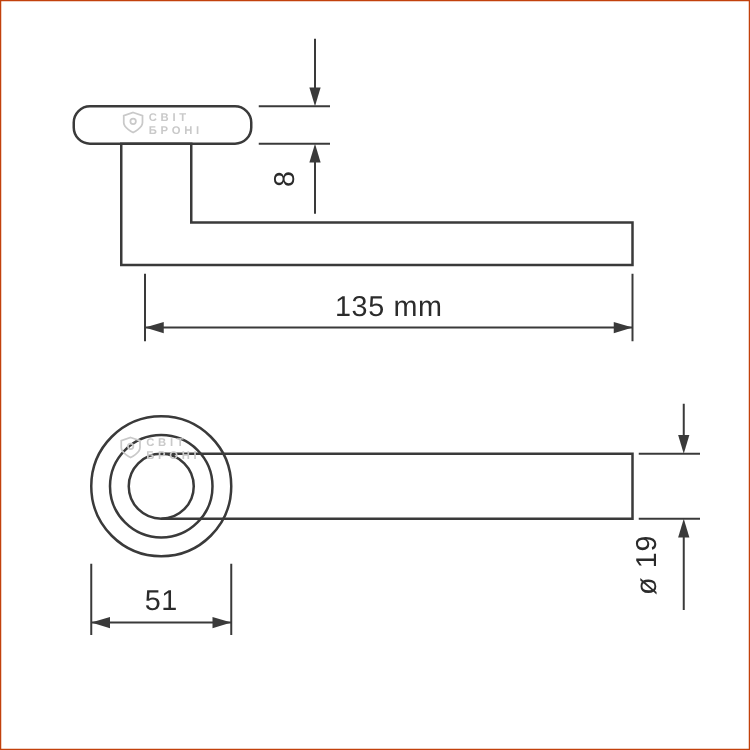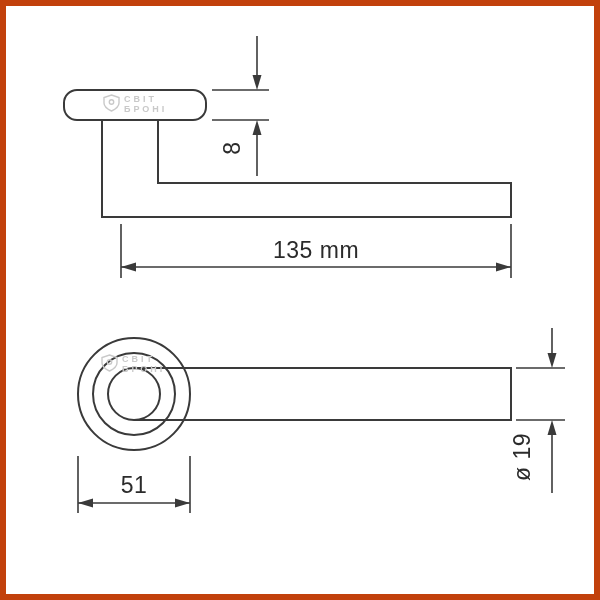--- a/index.html
+++ b/index.html
@@ -1,19 +1,19 @@
 <!DOCTYPE html>
 <html><head>
 <meta charset="utf-8">
 <style>
   html,body{margin:0;padding:0;background:#ffffff;}
   .canvas{
     width:600px;height:600px;
     box-sizing:border-box;
-    border:6px solid #c2410c;
+    border:1px solid #c2410c;
     background:#ffffff;
     position:relative;
     font-family:"Liberation Sans", sans-serif;
   }
   svg{display:block;}
   .outline{fill:#ffffff;stroke:#3a3a3a;stroke-width:2;}
   .shape-line{fill:none;stroke:#3a3a3a;stroke-width:2;}
   .dim-line{fill:none;stroke:#3a3a3a;stroke-width:1.6;}
   .arrow{fill:#3a3a3a;stroke:none;}
   .dim-text{

